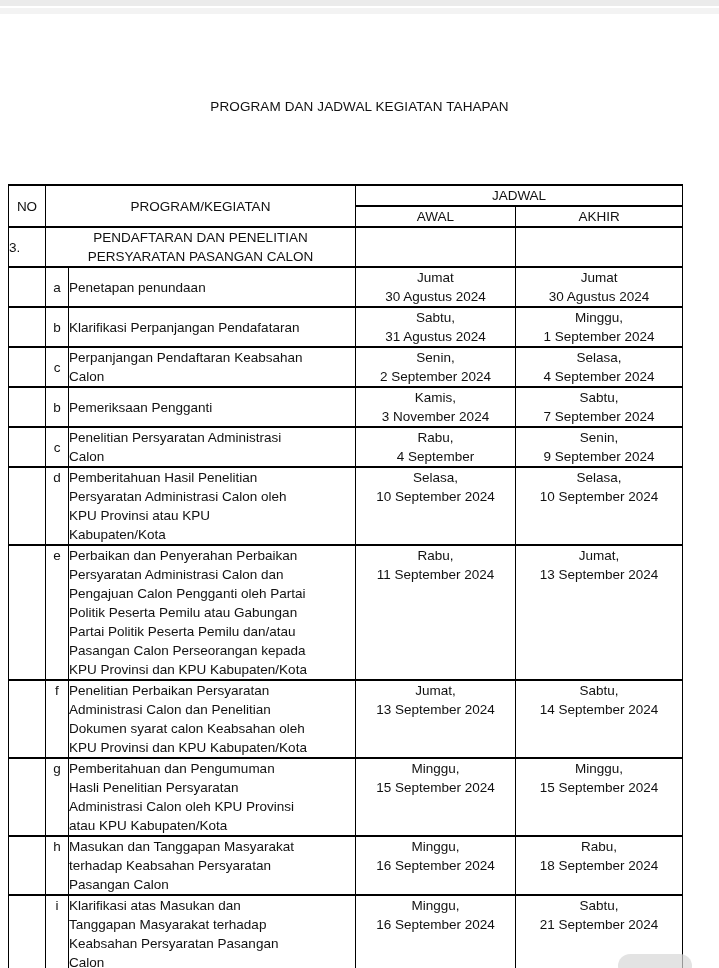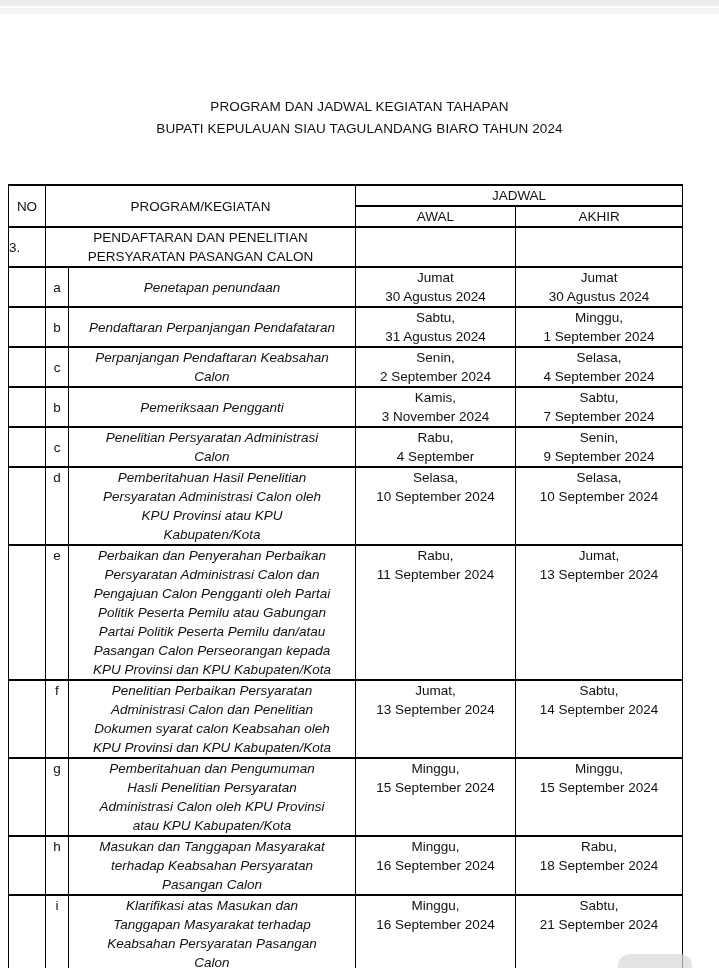--- a/index.html
+++ b/index.html
@@ -30,38 +30,37 @@
   }
   table.schedule th, table.schedule td {
     border-left: 1px solid #000; border-right: 1px solid #000;
     border-top: 2px solid #000; border-bottom: 2px solid #000;
     padding: 0; font-weight: normal; line-height: 19px;
     vertical-align: middle; overflow: hidden;
   }
   th.hdr { text-align: center; }
   td.no-cell { vertical-align: top; text-align: left; padding-left: 5px; }
   td.letter-cell { text-align: center; }
-  td.prog-cell { text-align: center; padding: 0 3px 0 5px; white-space: pre-line; font-style: italic; }
+  td.prog-cell { text-align: left; padding: 0 3px 0 5px; white-space: pre-line; }
   td.section-cell { text-align: center; padding: 0 3px 0 5px; white-space: pre-line; line-height: 17px; vertical-align: middle; }
   td.date-cell { text-align: center; white-space: pre-line; }
   tr.tall td.letter-cell, tr.tall td.date-cell, tr.tall td.prog-cell { vertical-align: top; }
   .corner-blob {
     position: absolute; left: 618px; top: 954px;
     width: 74px; height: 24px;
     background: #d7d7d7; border-radius: 12px; opacity: 0.7;
   }
 </style>
 </head>
 <body>
 
 <div class="top-strip"></div>
 
 <div class="title-block">
   <div>PROGRAM DAN JADWAL KEGIATAN TAHAPAN</div>
-  <div>BUPATI KEPULAUAN SIAU TAGULANDANG BIARO TAHUN 2024</div>
 </div>
 
 <table class="schedule">
   <colgroup>
     <col style="width:37px">
       <col style="width:23px">
       <col style="width:287px">
       <col style="width:160px">
       <col style="width:167px">
   </colgroup>
@@ -89,21 +88,21 @@
     <td class="letter-cell">a</td>
     <td class="prog-cell">Penetapan penundaan</td>
     <td class="date-cell">Jumat
 30 Agustus 2024</td>
     <td class="date-cell">Jumat
 30 Agustus 2024</td>
   </tr>
   <tr style="height:40px">
     <td class="no-cell"></td>
     <td class="letter-cell">b</td>
-    <td class="prog-cell">Pendaftaran Perpanjangan Pendafataran</td>
+    <td class="prog-cell">Klarifikasi Perpanjangan Pendafataran</td>
     <td class="date-cell">Sabtu,
 31 Agustus 2024</td>
     <td class="date-cell">Minggu,
 1 September 2024</td>
   </tr>
   <tr style="height:40px">
     <td class="no-cell"></td>
     <td class="letter-cell">c</td>
     <td class="prog-cell">Perpanjangan Pendaftaran Keabsahan
 Calon</td>

